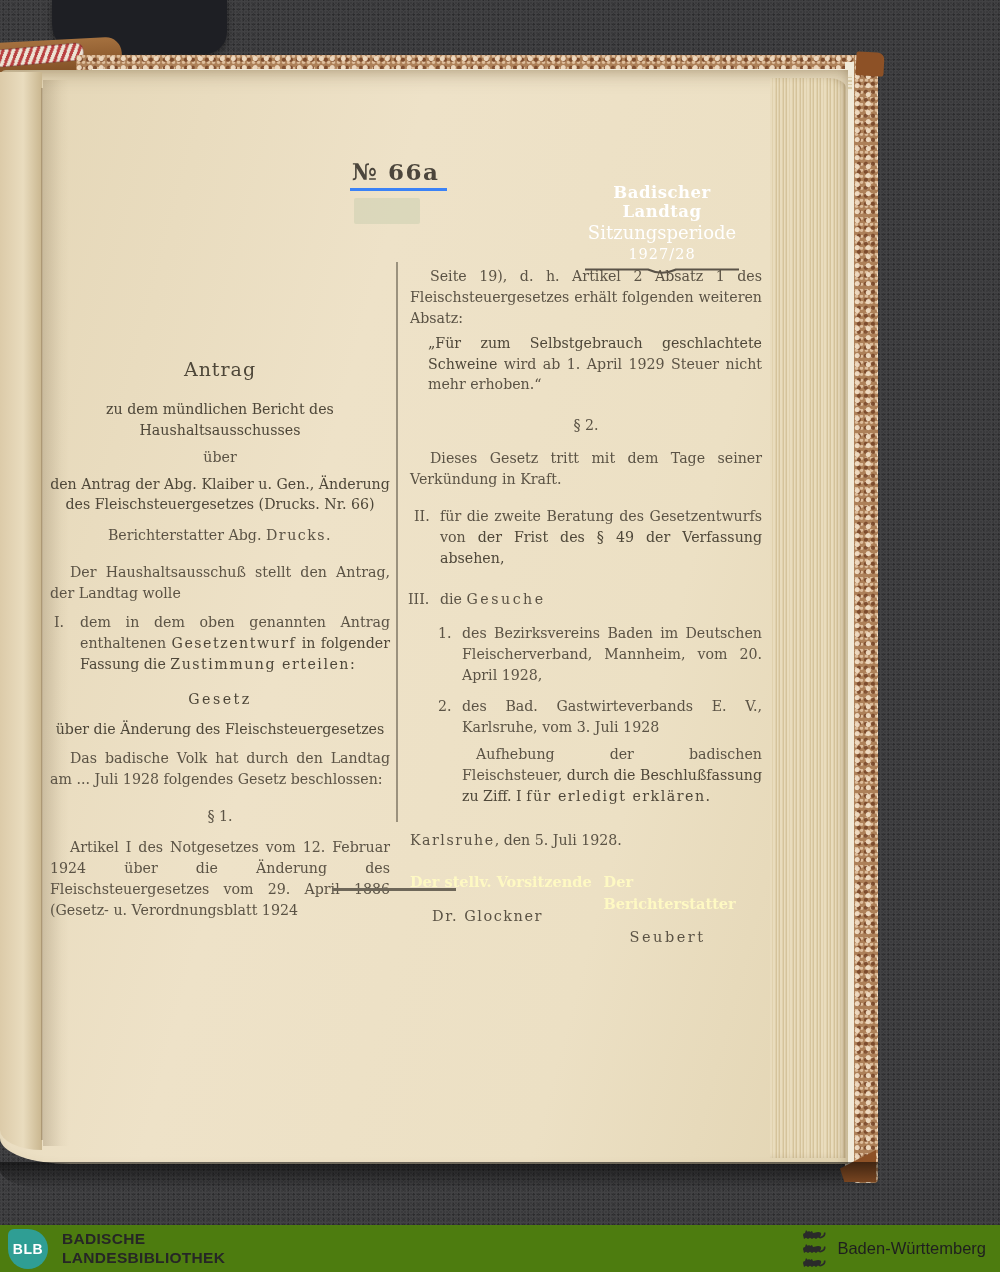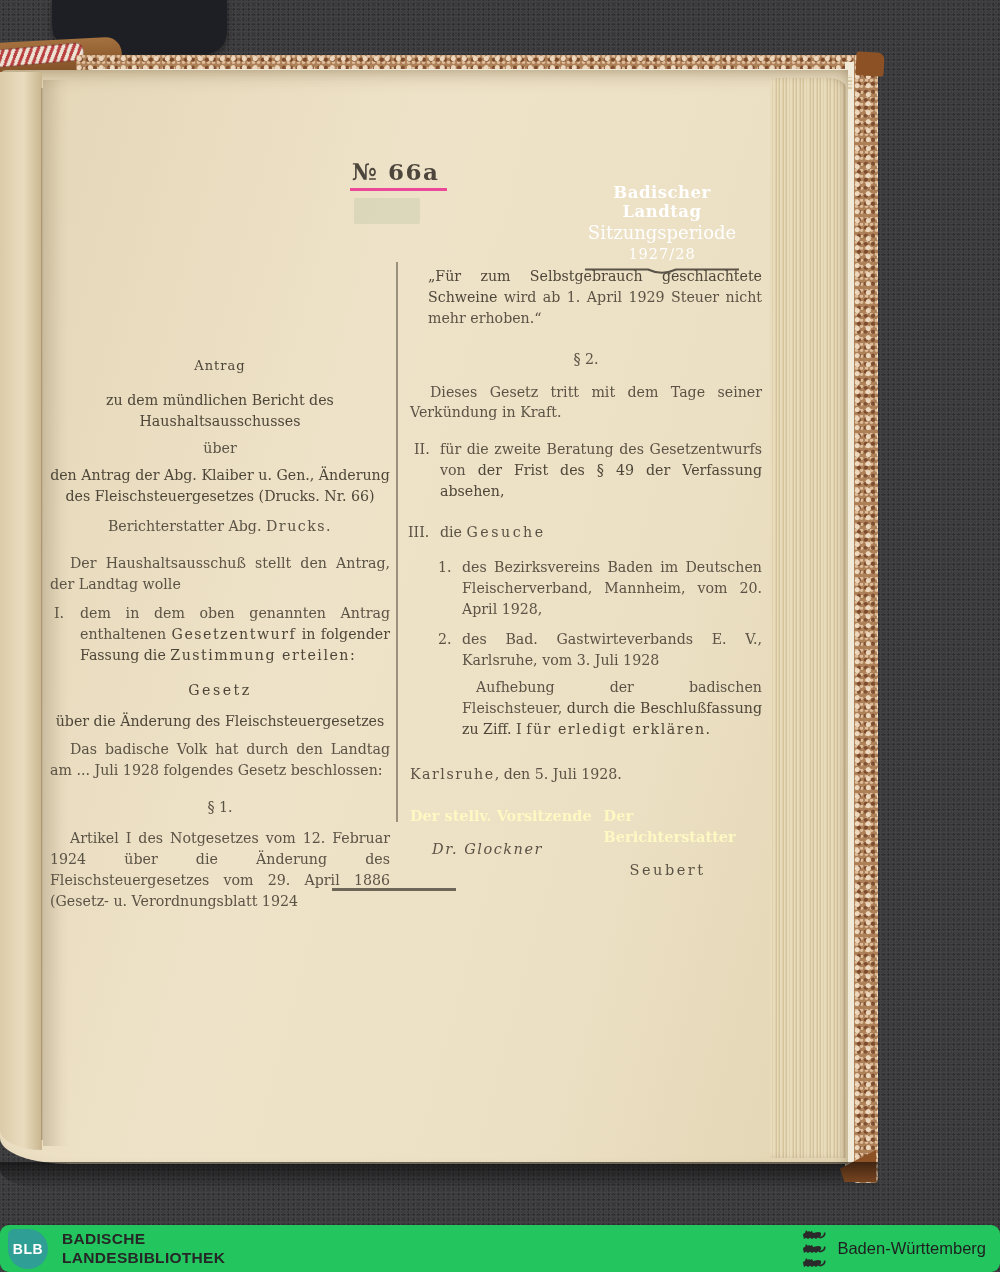--- a/index.html
+++ b/index.html
@@ -40,59 +40,59 @@
   .gutter-shade{position:absolute;left:43px;top:10px;width:26px;height:1066px;
       background:linear-gradient(to right,rgba(100,80,50,.22),rgba(100,80,50,.04) 70%,transparent);}
   .fore-edge{position:absolute;left:770px;top:8px;width:76px;height:1080px;border-top-right-radius:18px 10px;
       background:repeating-linear-gradient(to right,#e9dcbd 0 1.6px,#e0d1ad 1.6px 2.6px,#d5c39b 2.6px 3.4px);
       box-shadow:inset -6px 0 8px -4px rgba(120,95,60,.5);}
   .book-shadow{position:absolute;left:0;top:1162px;width:878px;height:28px;
       background:linear-gradient(to bottom,rgba(0,0,0,.55),rgba(0,0,0,0));border-bottom-left-radius:60px 20px;}
   
   .ink{color:#5b5345;}
   #doc-number{position:absolute;left:350px;top:158px;font-size:23px;font-weight:bold;color:#4c463c;
-      letter-spacing:1.5px;border-bottom:3px solid #ec4899;padding:0 8px 3px 2px;}
+      letter-spacing:1.5px;border-bottom:3px solid #3b82f6;padding:0 8px 3px 2px;}
   #stamp-ghost{position:absolute;left:354px;top:198px;width:66px;height:26px;background:rgba(125,165,125,.16);border-radius:2px;}
   #header-right{position:absolute;left:578px;top:183px;width:168px;text-align:center;color:#ffffff;}
   #header-right .hr1{font-weight:bold;font-size:16.5px;letter-spacing:.5px;}
   #header-right .hr2{font-size:18px;margin-top:1px;}
   #header-right .hr3{font-size:14.5px;margin-top:3px;letter-spacing:1px;}
   #header-right svg{margin-top:4px;}
   #divider{position:absolute;left:396px;top:262px;width:2px;height:560px;background:rgba(88,80,66,.55);}
   #end-rule{position:absolute;left:332px;top:888px;width:124px;height:2.5px;background:#6e6759;}
   .col{position:absolute;font-size:14.2px;line-height:1.47;text-align:justify;}
   #left-col{left:50px;top:356px;width:340px;}
   #right-col{left:410px;top:266px;width:352px;}
   .col p{margin:0;}
   .center{text-align:center;}
   .b{font-weight:normal;color:#4e4739;}
   .sp{letter-spacing:2.5px;}
   .sp-s{letter-spacing:1.5px;}
   .indent{text-indent:20px;}
-  .t1{font-size:13px;letter-spacing:1px;margin-bottom:15px !important;}
+  .t1{font-size:19px;letter-spacing:1px;margin-bottom:15px !important;}
   .mb4{margin-bottom:4px !important;}.mb6{margin-bottom:6px !important;}.mb8{margin-bottom:8px !important;}
   .mb10{margin-bottom:10px !important;}.mb12{margin-bottom:12px !important;}.mb14{margin-bottom:14px !important;}
   .mb16{margin-bottom:16px !important;}.mb20{margin-bottom:20px !important;}
   .mb24{margin-bottom:24px !important;}
   .item{position:relative;padding-left:30px;}
   .item .mk{position:absolute;left:4px;top:0;text-indent:0;}
   .item.roman3 .mk{left:-2px;}
   .pet{position:relative;padding-left:52px;}
   .pet .mk{position:absolute;left:28px;top:0;}
   .quote{padding-left:18px;}
   .resolution{padding-left:52px;text-indent:14px;}
   .sigs{display:flex;justify-content:space-between;margin-top:0;}
   .sig-role{font-weight:bold;color:#fef9c3;font-size:14.5px;}
   .sig-name{margin-top:13px;font-size:14.5px;}
-  .sig-l .sig-name{padding-left:22px;letter-spacing:1.5px;font-style:italic;}
+  .sig-l .sig-name{padding-left:22px;letter-spacing:1.5px;}
   .sig-r{width:45%;}
   .sig-r .sig-name{padding-left:26px;letter-spacing:2.5px;}
   
-  .footer-bar{position:absolute;left:0;bottom:0;width:1000px;height:47px;background:#22c55e;
-      display:flex;align-items:center;font-family:"Liberation Sans",sans-serif;border-radius:9px;}
+  .footer-bar{position:absolute;left:0;bottom:0;width:1000px;height:47px;background:#4d7c0f;
+      display:flex;align-items:center;font-family:"Liberation Sans",sans-serif;}
   .blb-badge{margin-left:8px;width:40px;height:40px;background:#2f9e94;border-radius:15% 50% 50% 50%;
       display:flex;align-items:center;justify-content:center;color:#fff;font-weight:bold;font-size:14px;letter-spacing:.5px;}
   .library-name{margin-left:14px;font-weight:bold;font-size:15.5px;line-height:1.22;color:#262626;letter-spacing:.3px;}
   .state-brand{margin-left:auto;margin-right:14px;display:flex;align-items:center;gap:10px;color:#1f1f1f;}
   .state-brand .state-text{font-size:16.5px;}
 </style>
 </head>
 <body>
 
 <div class="scene">
@@ -142,20 +142,21 @@
       <span class="mk">I.</span><span>dem in dem oben genannten Antrag enthaltenen </span><span class="b sp-s">Gesetzentwurf</span><span class="b"> in folgender Fassung die </span><span class="b sp-s">Zustimmung erteilen:</span>
     </p>
     <p class="center b sp mb10">Gesetz</p>
     <p class="center b mb8">über die Änderung des Fleischsteuergesetzes</p>
     <p class="indent mb16">Das badische Volk hat durch den Landtag am ... Juli 1928 folgendes Gesetz beschlossen:</p>
     <p class="center mb10">§ 1.</p>
     <p class="indent">Artikel I des Notgesetzes vom 12. Februar 1924 über die Änderung des Fleischsteuergesetzes vom 29. April 1886 (Gesetz- u. Verordnungsblatt 1924</p>
   </div>
 
   <div id="right-col" class="col ink">
+    <p class="indent mb4">Seite 19), d. h. Artikel 2 Absatz 1 des Fleischsteuergesetzes erhält folgenden weiteren Absatz:</p>
     <p class="quote mb20"><span class="b">„Für zum Selbstgebrauch geschlachtete Schweine</span><span> wird ab 1. April 1929 Steuer nicht mehr erhoben.“</span></p>
     <p class="center mb12">§ 2.</p>
     <p class="indent mb16">Dieses Gesetz tritt mit dem Tage seiner Verkündung in Kraft.</p>
     <p class="item mb20">
       <span class="mk">II.</span><span>für die zweite Beratung des Gesetzentwurfs von </span><span class="b">der Frist des § 49 der Verfassung absehen,</span>
     </p>
     <p class="item roman3 mb14">
       <span class="mk">III.</span><span>die </span><span class="sp">Gesuche</span>
     </p>
     <p class="pet mb10">

